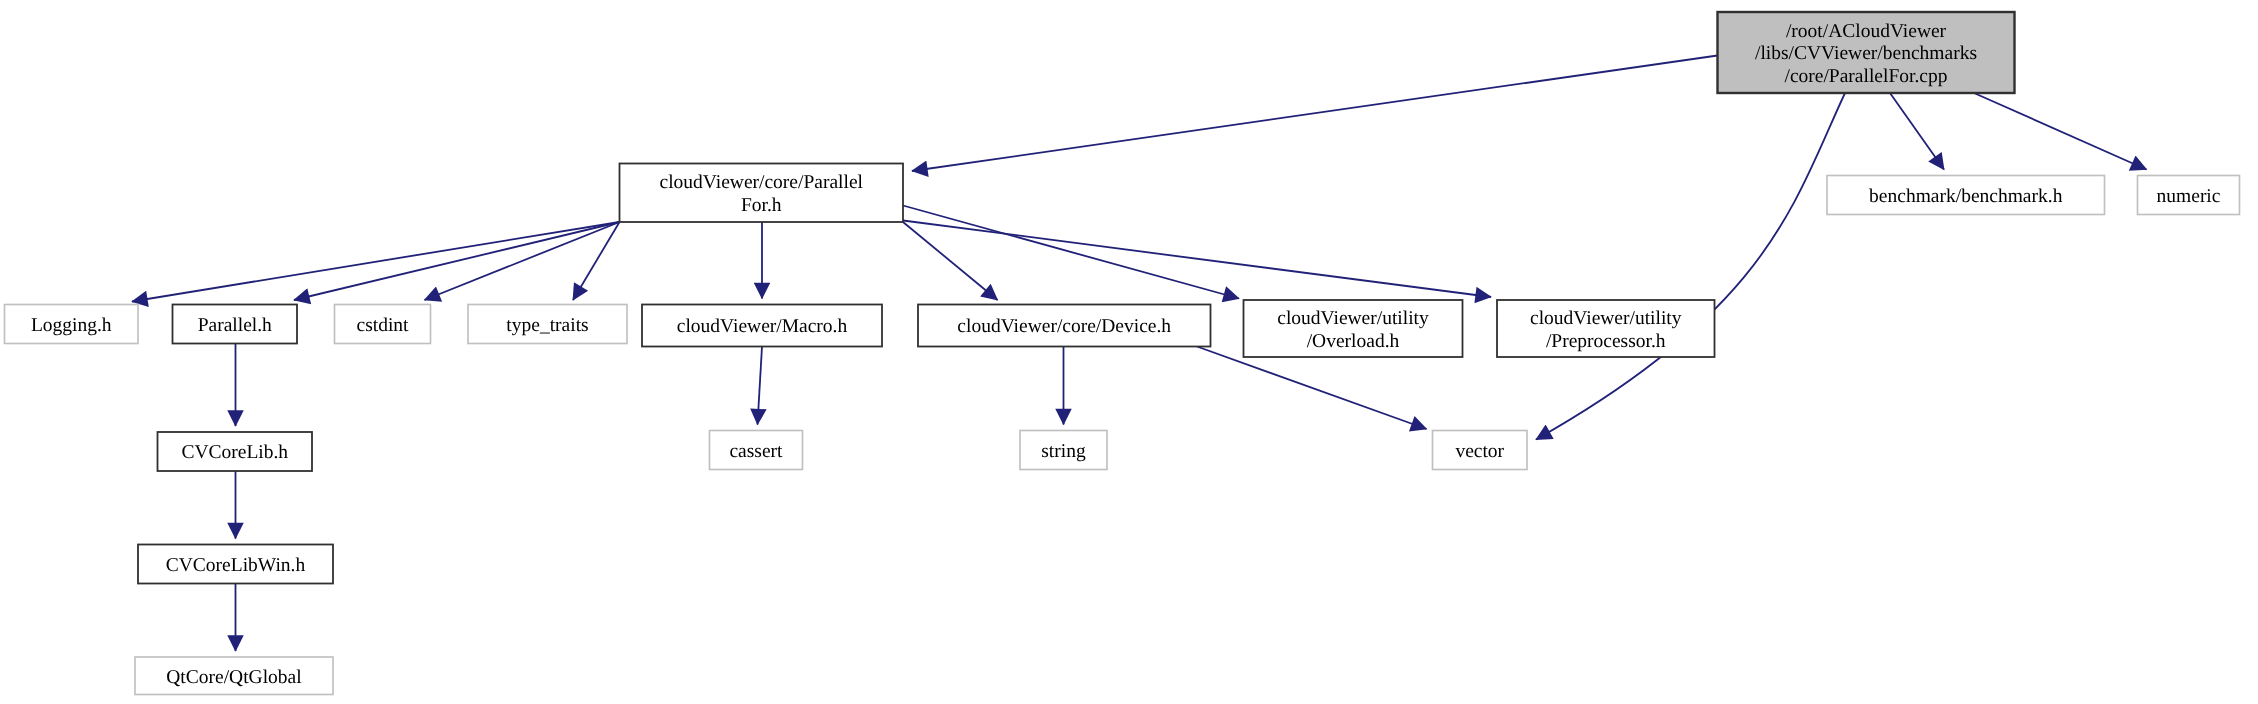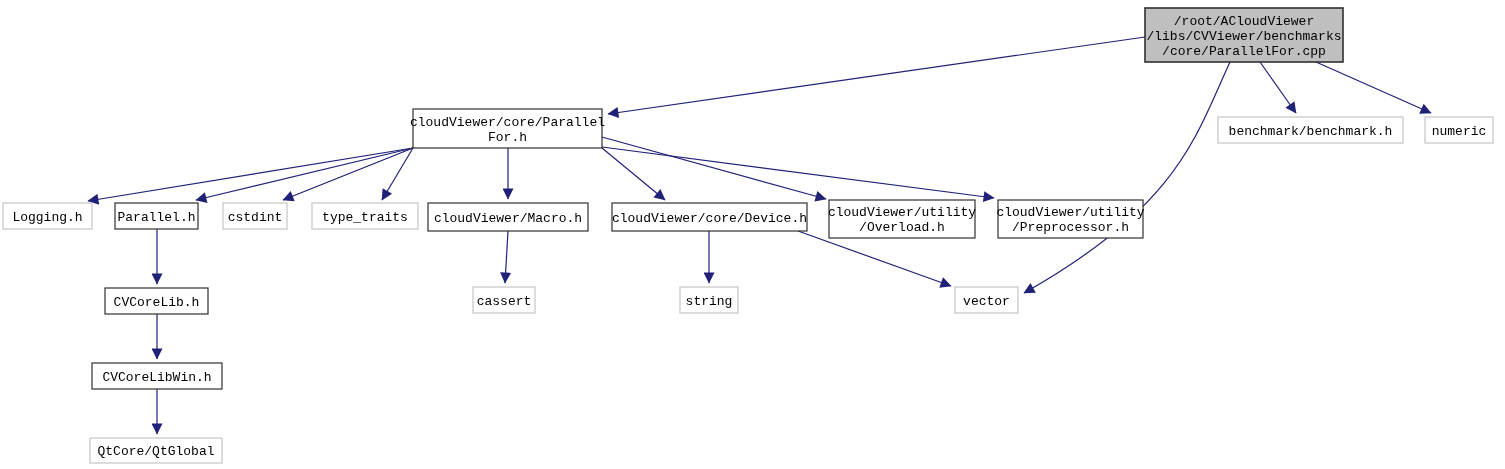--- a/index.html
+++ b/index.html
@@ -1,17 +1,17 @@
 <!DOCTYPE html>
 <html style="--edge: #212178; --dark-border: #303030; --light-border: #c0c0c0; --root-fill: #bfbfbf; --bg: #ffffff; --text: #000000;"><head>
 <meta charset="utf-8">
 <style>
   html,body{margin:0;padding:0;background:#ffffff;}
   .canvas{position:relative;width:1292px;height:469px;background:var(--bg,#fff);
-          font-family:Liberation Mono, monospace;}
+          font-family:Liberation Serif, serif;}
   svg{display:block;}
   .edge{fill:none;stroke:var(--edge,#212178);stroke-width:1.2px;}
   .node-rect{fill:#ffffff;}
   .node-rect.light{stroke:var(--light-border,#c0c0c0);stroke-width:1.1px;}
   .node-rect.dark{stroke:var(--dark-border,#303030);stroke-width:1.2px;}
   .node-rect.root{fill:var(--root-fill,#bfbfbf);stroke:var(--dark-border,#303030);stroke-width:1.6px;}
   text{font-size:13px;fill:var(--text,#000);text-anchor:middle;}
 </style>
 </head>
 <body>

